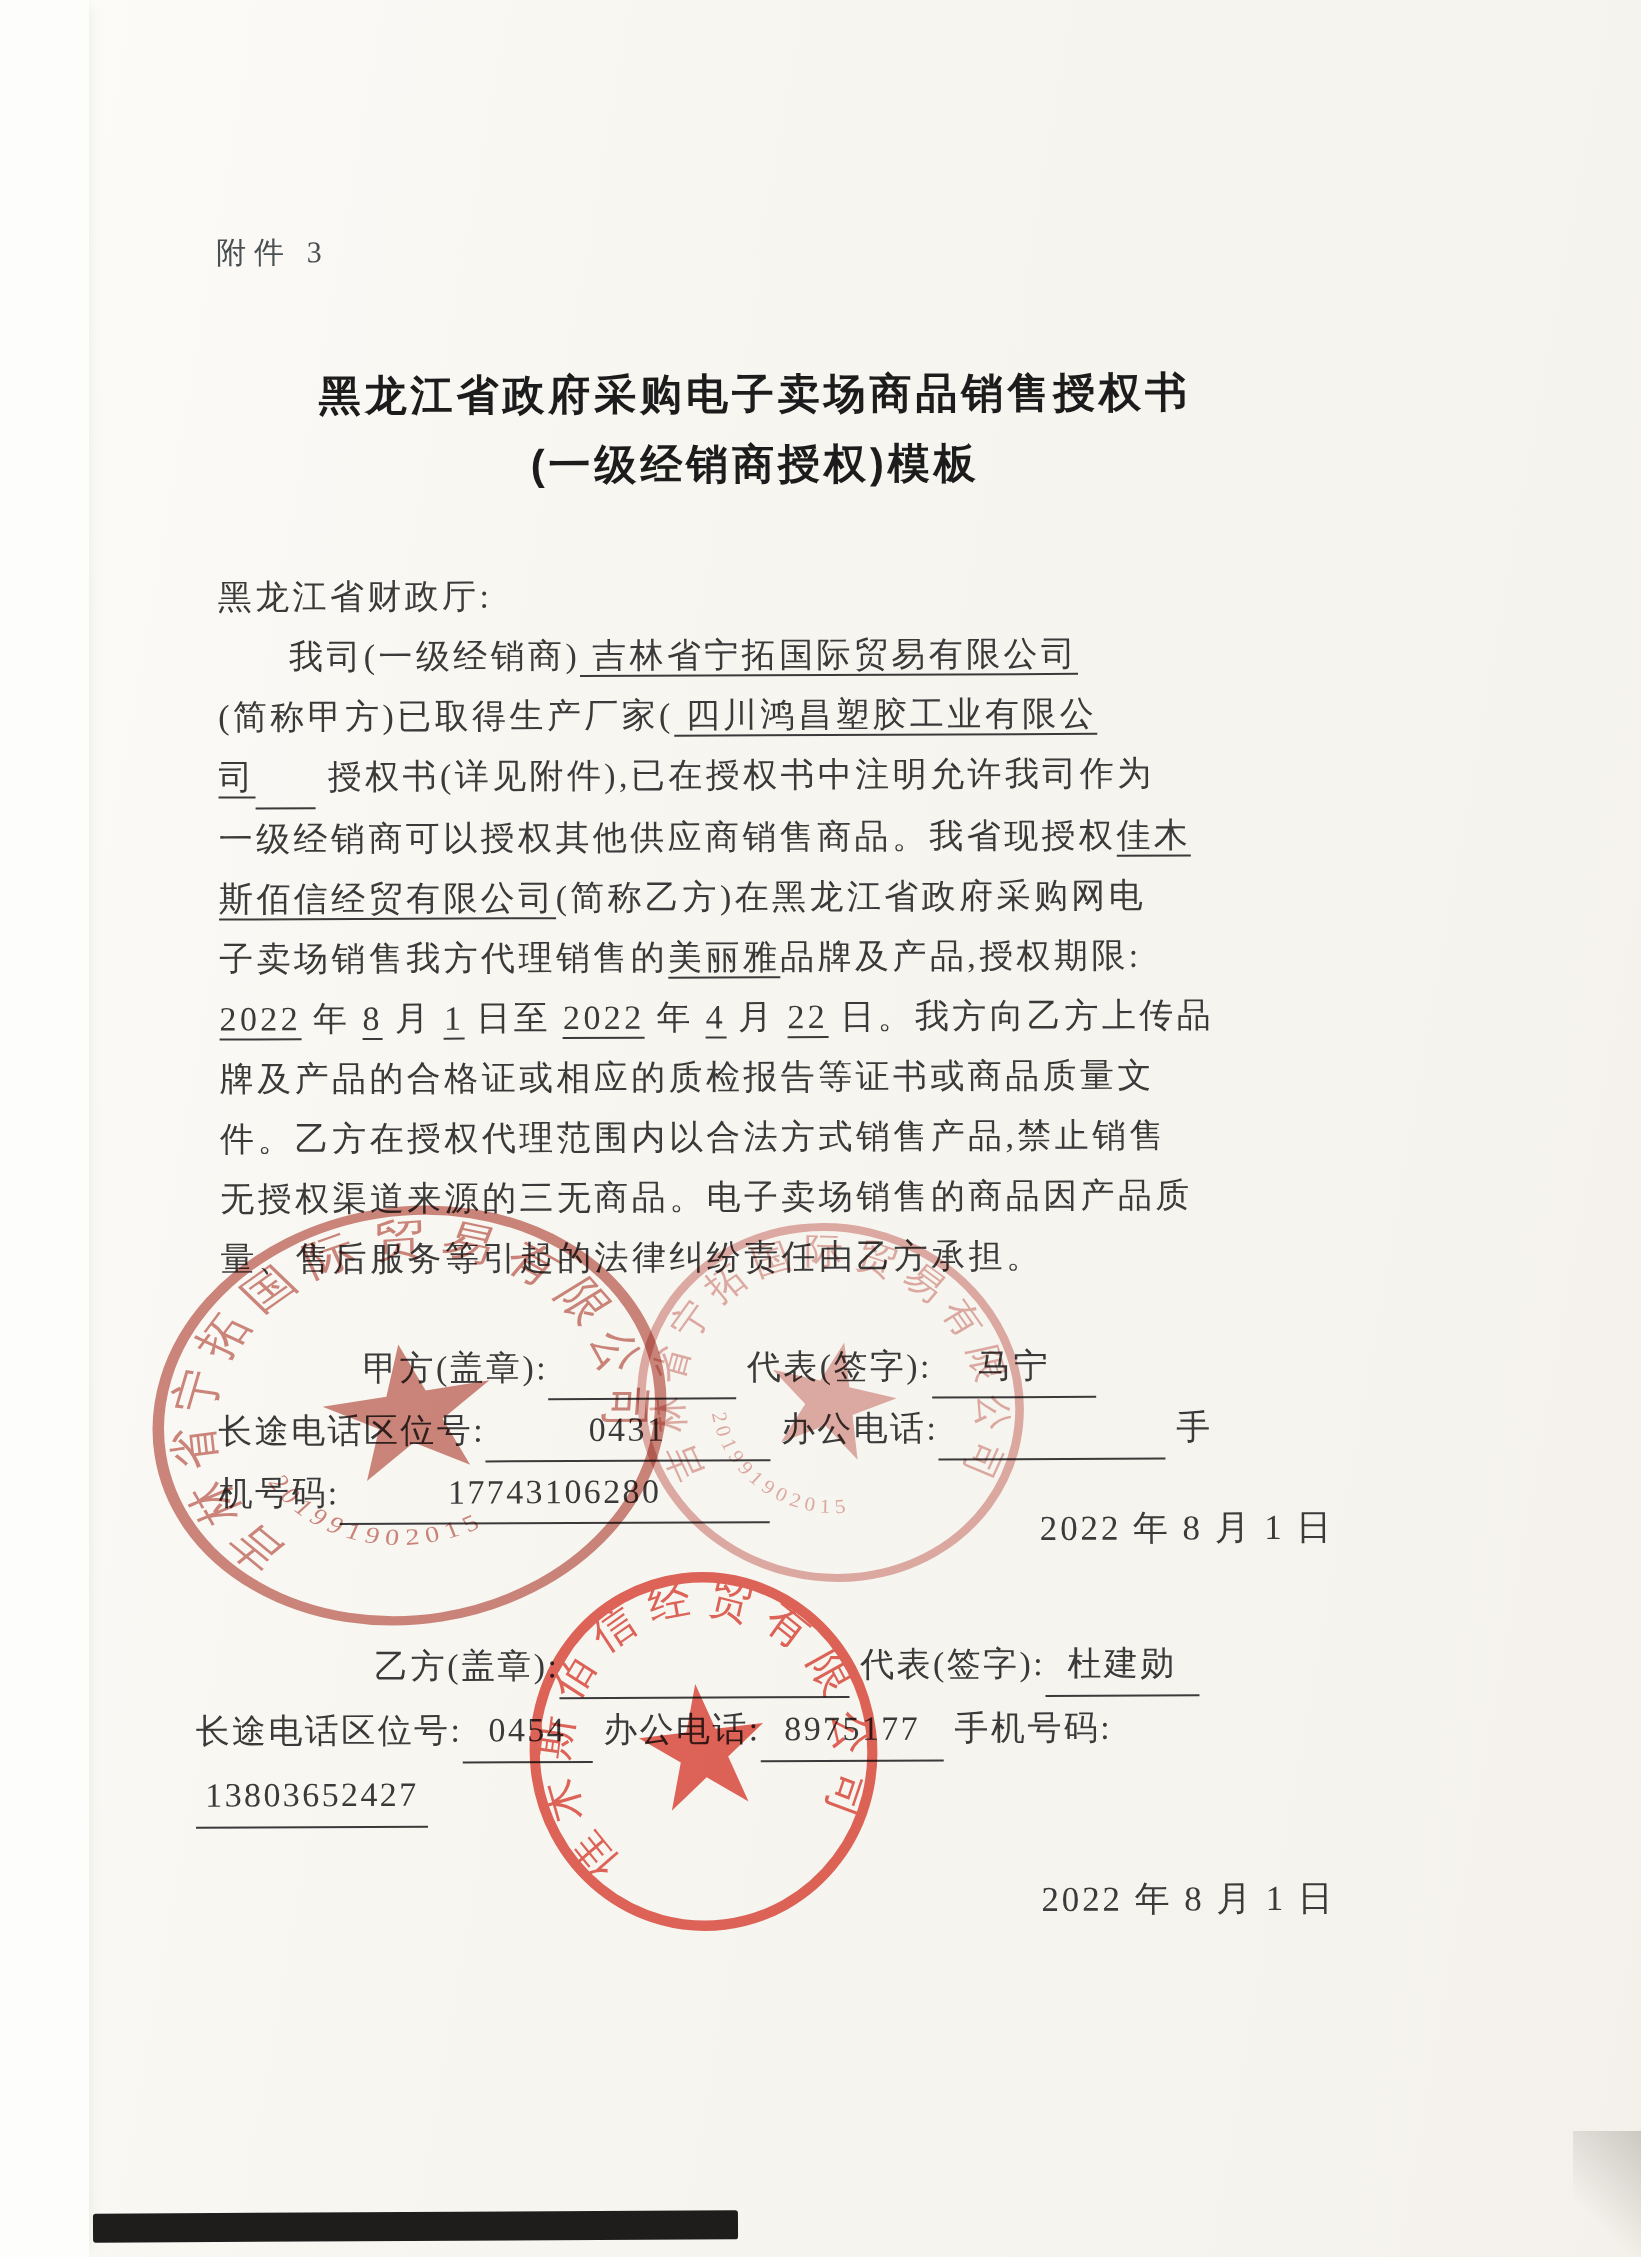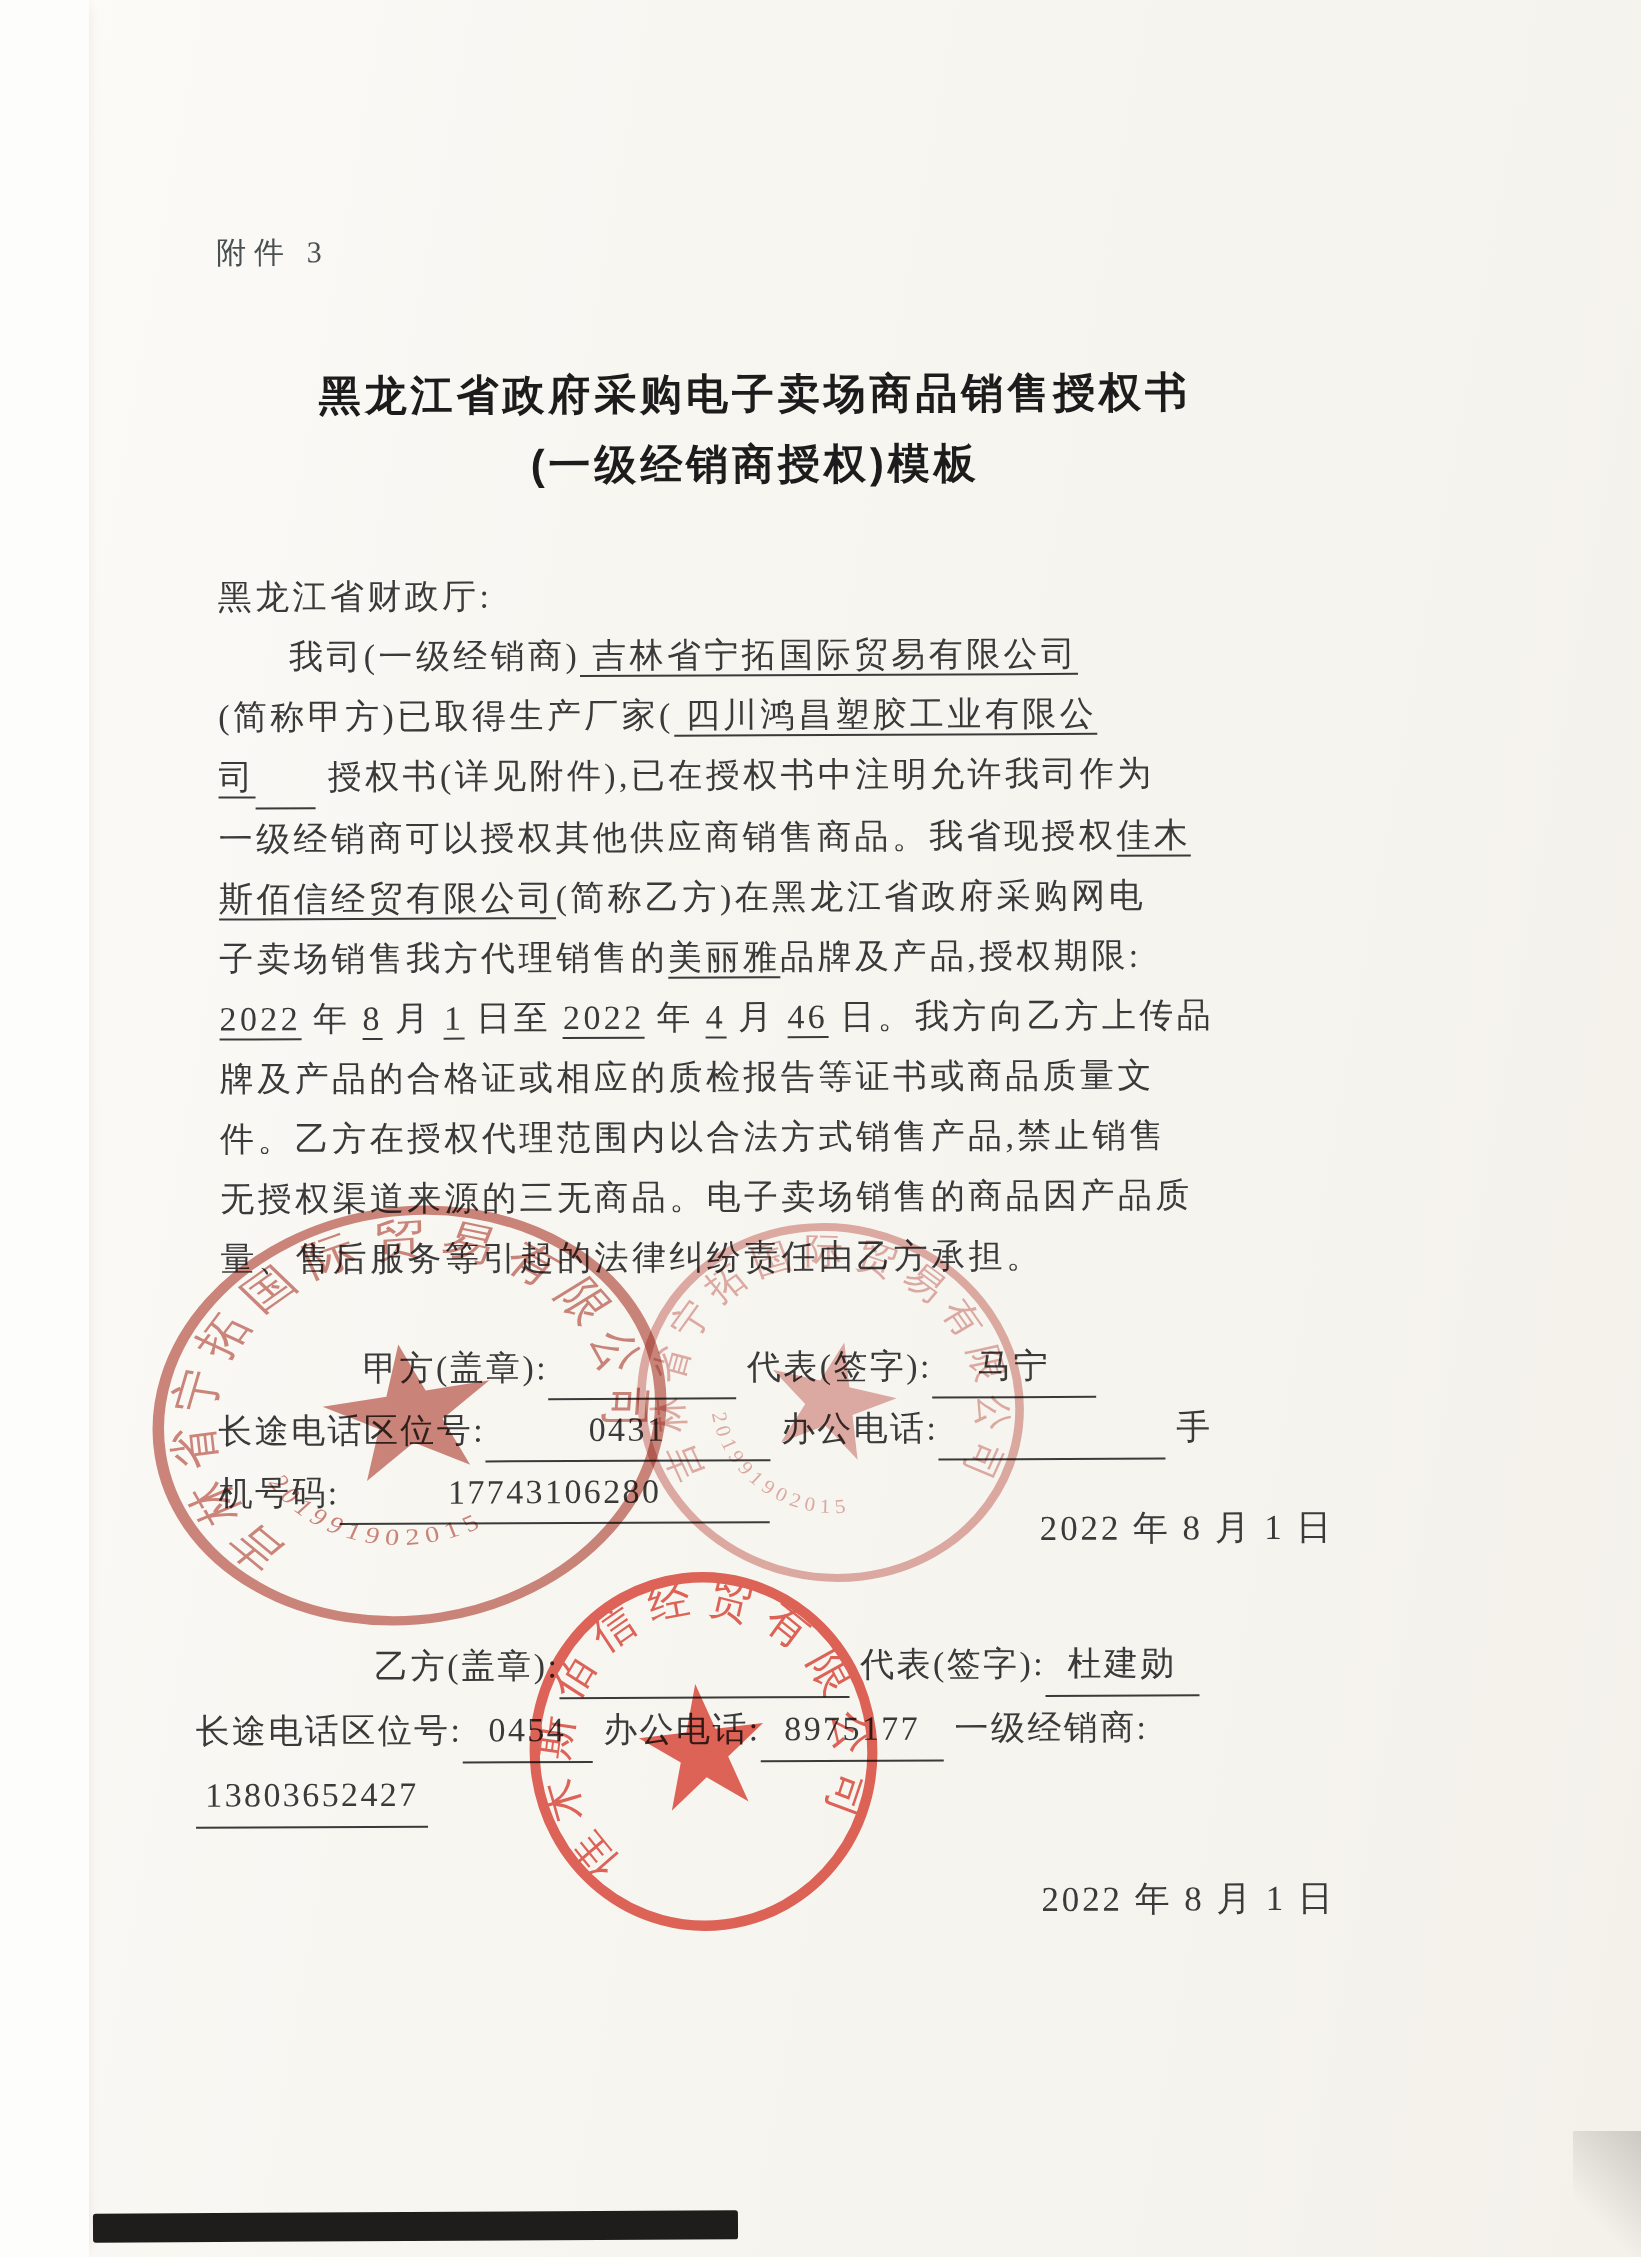--- a/index.html
+++ b/index.html
@@ -56,37 +56,37 @@
     </div>
 
     <div class="body-text">
         <div class="tline"><span>黑龙江省财政厅:</span></div>
         <div class="tline indent"><span>我司(一级经销商)</span><span class="u"> 吉林省宁拓国际贸易有限公司</span></div>
         <div class="tline"><span>(简称甲方)已取得生产厂家(</span><span class="u"> 四川鸿昌塑胶工业有限公</span></div>
         <div class="tline"><span class="u">司</span><span class="blank" style="min-width: 60px;">&nbsp;</span><span> 授权书(详见附件),已在授权书中注明允许我司作为</span></div>
         <div class="tline"><span>一级经销商可以授权其他供应商销售商品。我省现授权</span><span class="u">佳木</span></div>
         <div class="tline"><span class="u">斯佰信经贸有限公司</span><span>(简称乙方)在黑龙江省政府采购网电</span></div>
         <div class="tline"><span>子卖场销售我方代理销售的</span><span class="u">美丽雅</span><span>品牌及产品,授权期限:</span></div>
-        <div class="tline"><span class="u">2022</span><span> 年 </span><span class="u">8</span><span> 月 </span><span class="u">1</span><span> 日至 </span><span class="u">2022</span><span> 年 </span><span class="u">4</span><span> 月 </span><span class="u">46</span><span> 日。我方向乙方上传品</span></div>
+        <div class="tline"><span class="u">2022</span><span> 年 </span><span class="u">8</span><span> 月 </span><span class="u">1</span><span> 日至 </span><span class="u">2022</span><span> 年 </span><span class="u">4</span><span> 月 </span><span class="u">22</span><span> 日。我方向乙方上传品</span></div>
         <div class="tline"><span>牌及产品的合格证或相应的质检报告等证书或商品质量文</span></div>
         <div class="tline"><span>件。乙方在授权代理范围内以合法方式销售产品,禁止销售</span></div>
         <div class="tline"><span>无授权渠道来源的三无商品。电子卖场销售的商品因产品质</span></div>
         <div class="tline"><span>量、售后服务等引起的法律纠纷责任由乙方承担。</span></div>
       </div>
 
     <div class="party party-a">
         <div class="tline"><span>甲方(盖章):</span><span class="blank" style="min-width: 188px;">&nbsp;</span><span> 代表(签字):</span><span class="blank" style="min-width: 164px;">马宁</span></div>
         <div class="tline"><span>长途电话区位号:</span><span class="blank" style="min-width: 285px;">0431</span><span> 办公电话:</span><span class="blank" style="min-width: 227px;">&nbsp;</span><span> 手</span></div>
         <div class="tline"><span>机号码:</span><span class="blank" style="min-width: 430px;">17743106280</span></div>
       </div>
     <div class="date date-a">2022 年 8 月 1 日</div>
 
     <div class="party party-b">
         <div class="tline"><span>乙方(盖章):</span><span class="blank" style="min-width: 290px;">&nbsp;</span><span> 代表(签字):</span><span class="blank" style="min-width: 154px;">杜建勋</span></div>
-        <div class="tline"><span>长途电话区位号:</span><span class="blank" style="min-width: 130px;">0454</span><span> 办公电话:</span><span class="blank" style="min-width: 183px;">8975177</span><span> 一级经销商:</span></div>
+        <div class="tline"><span>长途电话区位号:</span><span class="blank" style="min-width: 130px;">0454</span><span> 办公电话:</span><span class="blank" style="min-width: 183px;">8975177</span><span> 手机号码:</span></div>
         <div class="tline"><span class="blank" style="min-width: 232px;">13803652427</span></div>
       </div>
     <div class="date date-b">2022 年 8 月 1 日</div>
   </div>
 
   <div class="stamp stamp-a-left" style="color: rgb(189, 90, 78);">
     <svg viewBox="0 0 600 600" preserveAspectRatio="none">
       <defs>
         <path id="arc0" d="M 141,459 A 225,225 0 1 1 459,459" fill="none"></path>
         <path id="num0" d="M 131,361 A 180,180 0 0 0 469,361" fill="none"></path>

